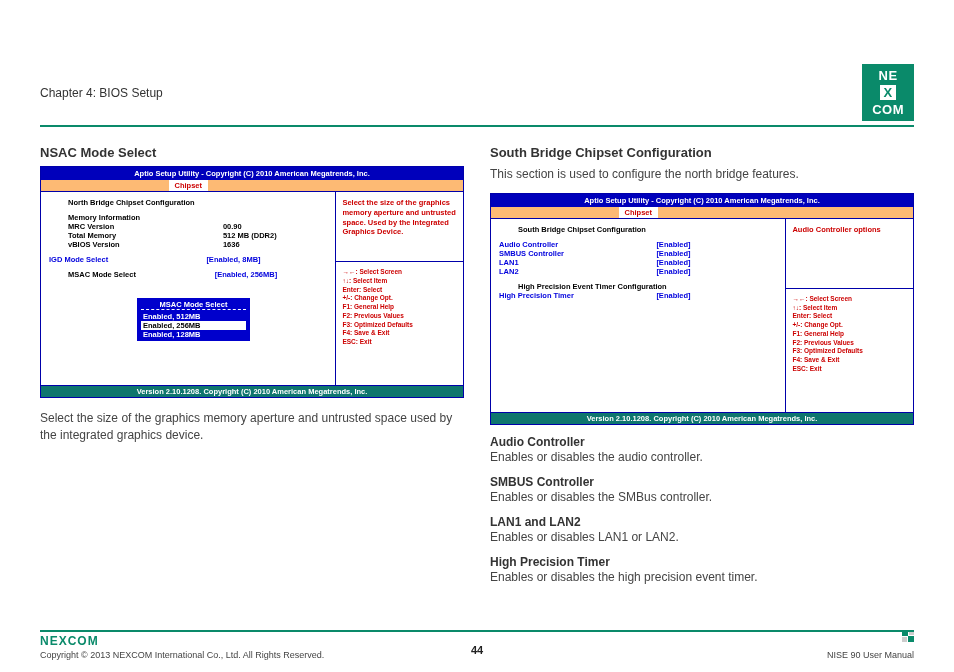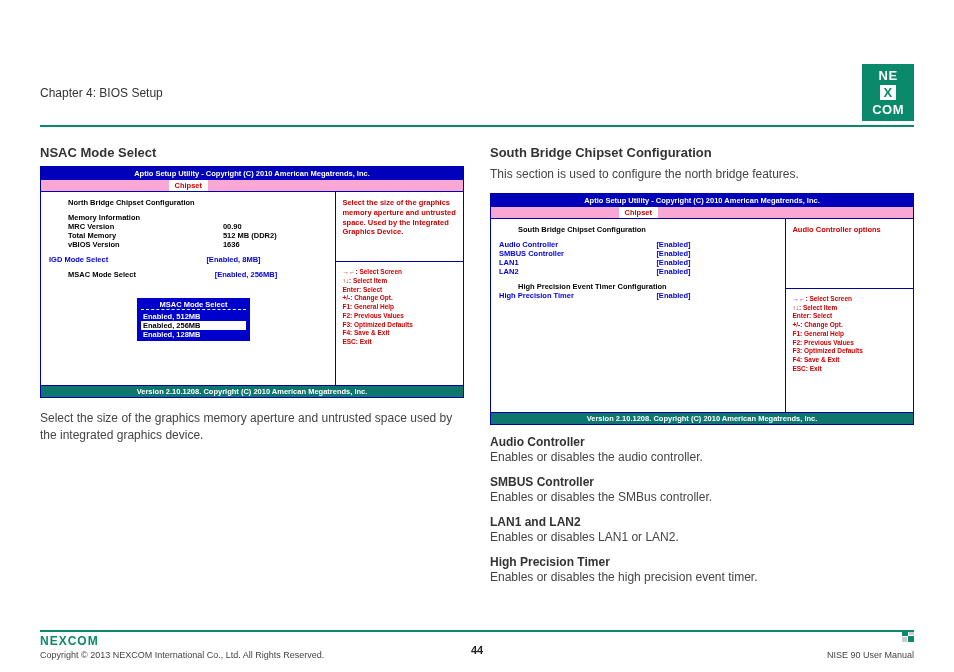--- a/index.html
+++ b/index.html
@@ -24,21 +24,21 @@
   .chapter-title { font-size: 12px; color: #333; }
   .logo-box { background:#0a8a6a; color:#fff; font-weight:bold; font-size:13px; padding:4px 10px; letter-spacing:0.5px; display:flex; align-items:center; gap:2px;flex-direction:column; }
   .logo-box .x { background:#fff; color:#0a8a6a; padding:0 3px; }
   .columns { display:flex; gap:26px; }
   .col { flex:1; min-width:0; }
   .section-title { font-size:13px; font-weight:bold; margin-bottom:6px; }
   .section-desc { font-size:12px; color:#444; margin-bottom:10px; line-height:1.4; }
 
   .bios-frame { border:1px solid #0000aa; width:100%; font-family: Liberation Sans, sans-serif; font-size:7.5px; }
   .bios-title { background:#0000bb; color:#fff; text-align:center; font-weight:bold; padding:2px 0; }
-  .bios-tab-row { background:#f9a8d4; color:#fff; display:flex; }
+  .bios-tab-row { background:#fdba74; color:#fff; display:flex; }
   .bios-tab { padding:1px 6px; }
   .bios-tab.active { background:#fff; color:#cc0000; font-weight:bold; }
   .bios-main { display:flex; border-top:1px solid #0000aa; border-bottom:1px solid #0000aa; min-height:195px; }
   .bios-left { flex:2.2; padding:6px 8px; position:relative; }
   .bios-right { flex:1; border-left:1px solid #0000aa; display:flex; flex-direction:column; }
   .bios-help { padding:6px; color:#cc0000; font-weight:bold; border-bottom:1px solid #0000aa; min-height:70px; line-height:1.3; }
   .bios-keys { padding:6px; color:#cc0000; font-weight:bold; line-height:1.35; font-size:6.5px; flex:1; }
   .bios-footer { background:#0f766e; color:#fff; text-align:center; padding:1px; font-weight:bold; }
   .bios-label { font-weight:bold; color:#000;padding-left:19px; }
   .bios-blue { color:#0000dd; font-weight:bold; }

